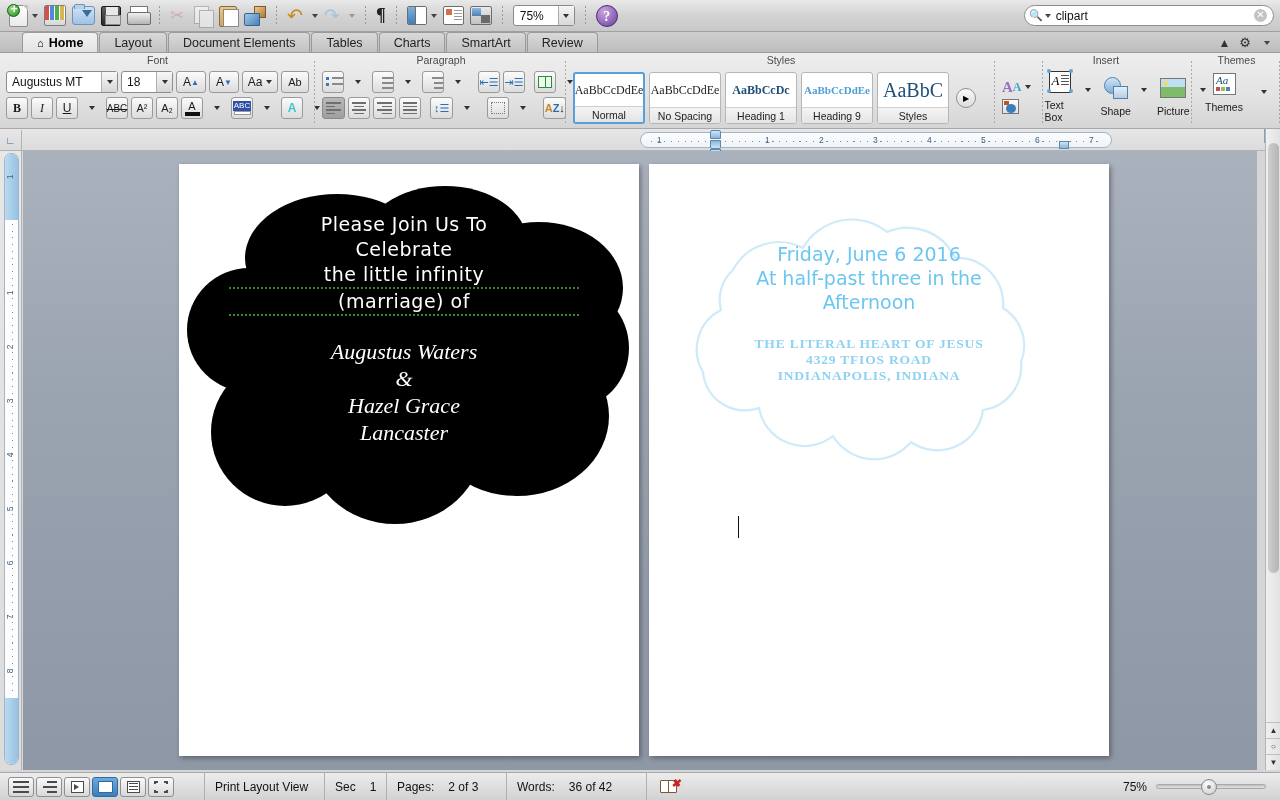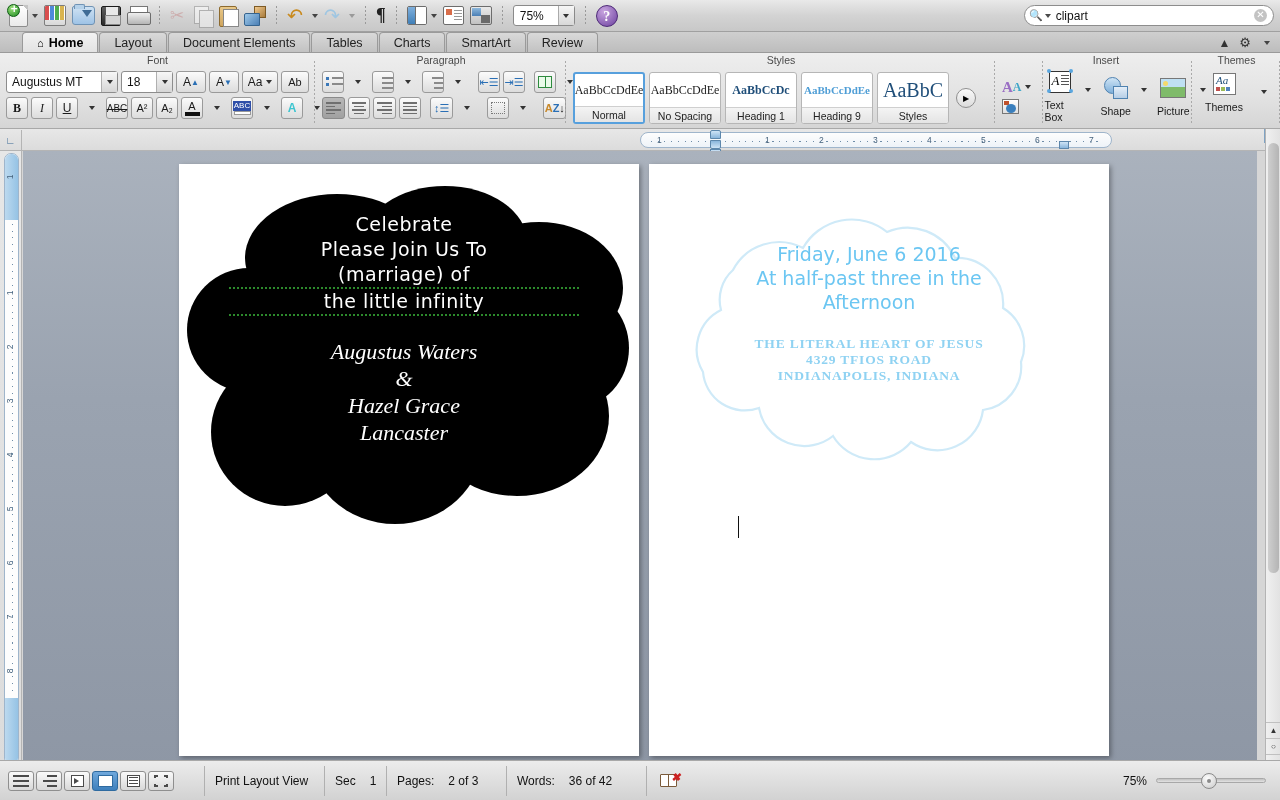--- a/index.html
+++ b/index.html
@@ -189,21 +189,21 @@
   .vscroll { position:absolute; right:0; top:129px; width:15px; height:641px;
     background:linear-gradient(90deg,#f0f0f0,#e2e2e2); border-left:1px solid #b4b4b4; }
   .vthumb { position:absolute; left:2px; top:14px; width:11px; height:430px; border-radius:6px;
     background:linear-gradient(90deg,#cfcfcf,#b4b4b4); }
   .vbtns { position:absolute; left:0; bottom:0; width:15px; }
   .vbtn { height:16px; border-top:1px solid #c0c0c0; font-size:8px; text-align:center; line-height:16px; color:#333; }
   .topright-btn { position:absolute; right:1px; top:129px; width:15px; height:14px;
     background:linear-gradient(180deg,#c8dcef,#9dc0e0); border:1px solid #7fa3c4; }
 
   
-  .statusbar { position:absolute; left:0; bottom:0; width:1280px; height:40px;
+  .statusbar { position:absolute; left:0; bottom:0; width:1280px; height:28px;
     background:linear-gradient(180deg,#ececec,#d2d2d2); border-top:1px solid #a8a8a8;
     display:flex; align-items:center; }
   .viewbtns { display:flex; align-items:center; margin-left:8px; gap:2px; }
   .vbtn2 { width:26px; height:20px; border:1px solid #8f8f8f; border-radius:3px;
     background:linear-gradient(180deg,#fafafa,#d8d8d8); display:flex; align-items:center; justify-content:center; }
   .vbtn2.on { background:linear-gradient(180deg,#8d8d8d,#6f6f6f); border-color:#5f5f5f; }
   .vbtn2 .gl { width:16px; height:12px; display:flex; flex-direction:column; justify-content:space-between;}
   .vbtn2 .gl i { height:2px; background:#4a4a4a; }
   .st-field { height:30px; display:flex; align-items:center; font-size:12px; color:#111;
     border-left:1px solid #b0b0b0; padding:0 10px; }
@@ -666,24 +666,24 @@
           <ellipse cx="352" cy="108" rx="84" ry="66"></ellipse>
           <ellipse cx="62" cy="150" rx="62" ry="62"></ellipse>
           <ellipse cx="98" cy="252" rx="74" ry="74"></ellipse>
           <ellipse cx="208" cy="262" rx="88" ry="82"></ellipse>
           <ellipse cx="330" cy="236" rx="92" ry="80"></ellipse>
           <ellipse cx="386" cy="168" rx="56" ry="60"></ellipse>
           <rect x="60" y="70" width="330" height="210"></rect>
         </g>
       </svg>
       <div class="cloud-text-dark">
+        <div class="ln-head">Please Join Us To</div>
         <div class="ln-head">Celebrate</div>
-        <div class="ln-head">Please Join Us To</div>
+        <div class="ln-head gsq">the little infinity</div>
         <div class="ln-head gsq">(marriage) of</div>
-        <div class="ln-head gsq">the little infinity</div>
         <div style="height:22px"></div>
         <div class="ln-name">Augustus Waters</div>
         <div class="ln-name">&amp;</div>
         <div class="ln-name">Hazel Grace</div>
         <div class="ln-name">Lancaster</div>
       </div>
     </div>
 
     <div class="page right">
       <svg class="cloud-light" viewBox="0 0 420 300">

